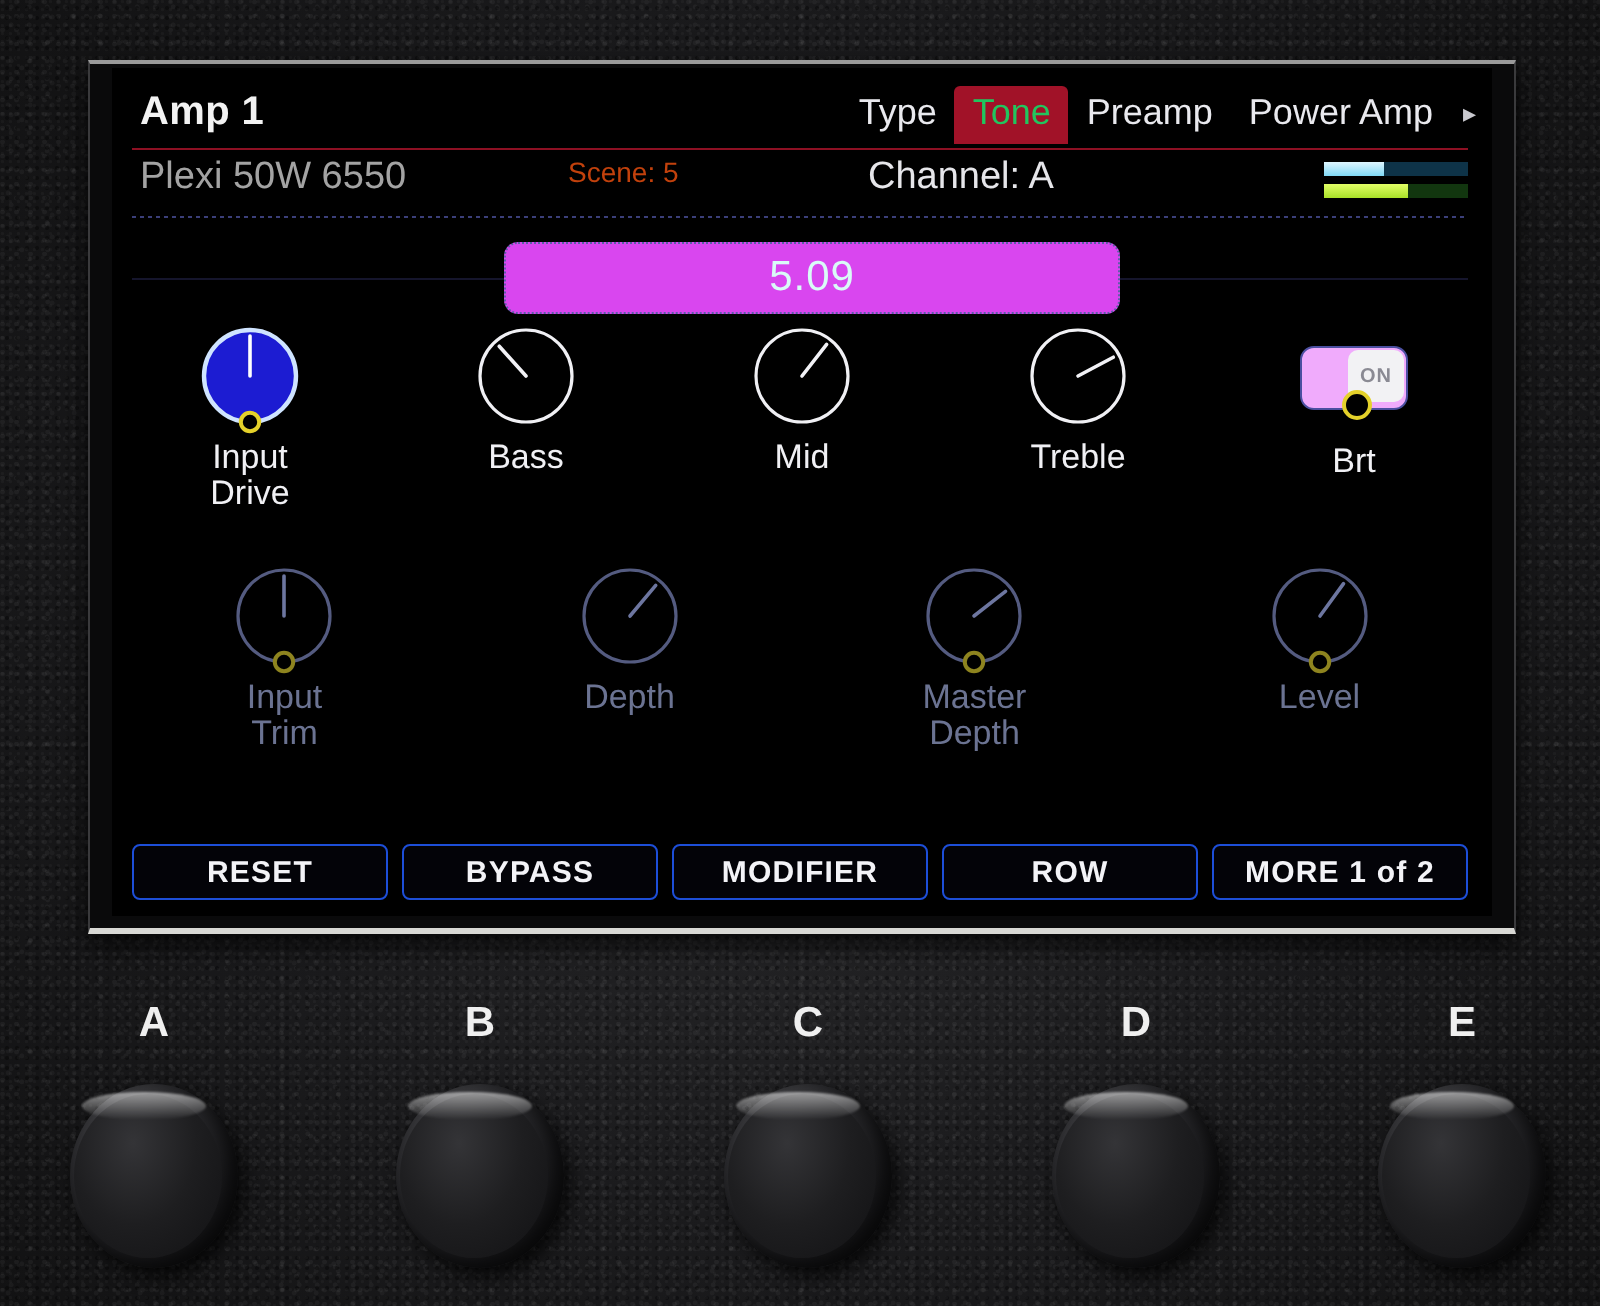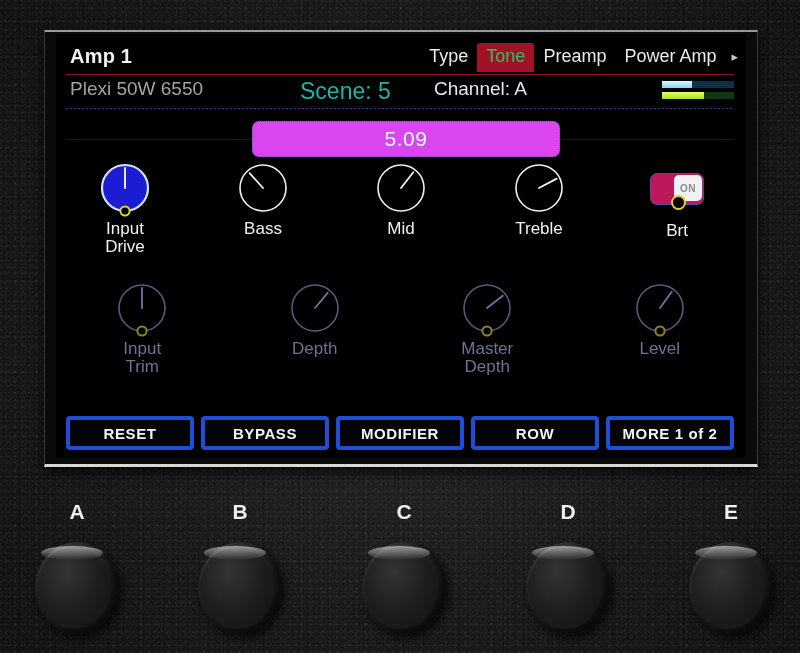--- a/index.html
+++ b/index.html
@@ -69,21 +69,21 @@
     position:absolute;left:10px;top:40px;width:668px;height:1px;
     background:#8d1023;
   }
 
   .hdr-row2{
     position:absolute;left:0;top:44px;width:100%;height:28px;
   }
   .preset-name{
     position:absolute;left:14px;top:0;color:#a3a3a3;font-size:19px;
   }
-  .scene-lbl{position:absolute;left:244px;top:0;color:#14b8a6;font-size:23px;}
+  .scene-lbl{position:absolute;left:228px;top:0;color:#c2410c;font-size:14px;}
   .channel-lbl{position:absolute;left:378px;top:0;color:#e6e6ea;font-size:19px;}
 
   .meters{position:absolute;right:12px;top:3px;width:72px;}
   .meter{height:7px;margin-bottom:4px;position:relative;}
   .meter .bg{position:absolute;inset:0;}
   .meter .fill{position:absolute;left:0;top:0;bottom:0;}
   .meter.m1 .bg{background:#0e3348;}
   .meter.m1 .fill{background:linear-gradient(#dff6ff,#7fd8f5);}
   .meter.m2 .bg{background:#12360f;}
   .meter.m2 .fill{background:linear-gradient(#e2ff66,#a8e028);}
@@ -120,40 +120,40 @@
     margin-top:6px;text-align:center;line-height:1.05;
     font-size:17px;
   }
   .knob-row.top .knob-label{color:#f0f0f4;}
   .knob-row.bottom .knob-label{color:#6b7392;}
   .knob-label .l2{display:block;}
 
   
   .toggle{
     position:relative;width:52px;height:30px;margin-top:11px;margin-bottom:11px;
-    border:1px solid #4b4fa0;border-radius:7px;background:#be185d;
+    border:1px solid #4b4fa0;border-radius:7px;background:#f0abfc;
   }
   .toggle .pill{
     position:absolute;right:1px;top:1px;width:28px;height:26px;
     background:#f2f2f4;border-radius:5px;
     display:flex;align-items:center;justify-content:center;
   }
   .toggle .pill span{color:#8a8a93;font-size:10px;font-weight:bold;letter-spacing:.5px;}
   .toggle .dot{
     position:absolute;left:20px;bottom:-6px;width:11px;height:11px;border-radius:50%;
     border:2px solid #e4d12a;background:#000;
   }
 
   
   .footer{
     position:absolute;left:10px;bottom:8px;width:668px;
     display:flex;gap:7px;
   }
   .fbtn{
-    flex:1;height:26px;border:4px solid #1d4ed8;border-radius:4px;
+    flex:1;height:26px;border:1px solid #1d4ed8;border-radius:4px;
     background:#030308;
     display:flex;align-items:center;justify-content:center;
     color:#f3f3f7;font-size:15px;font-weight:bold;letter-spacing:.6px;
   }
 
   
   .hw-labels{position:absolute;left:0;top:500px;width:800px;height:30px;}
   .hw-label{
     position:absolute;top:0;width:40px;text-align:center;
     color:#efefef;font-size:21px;font-weight:bold;

